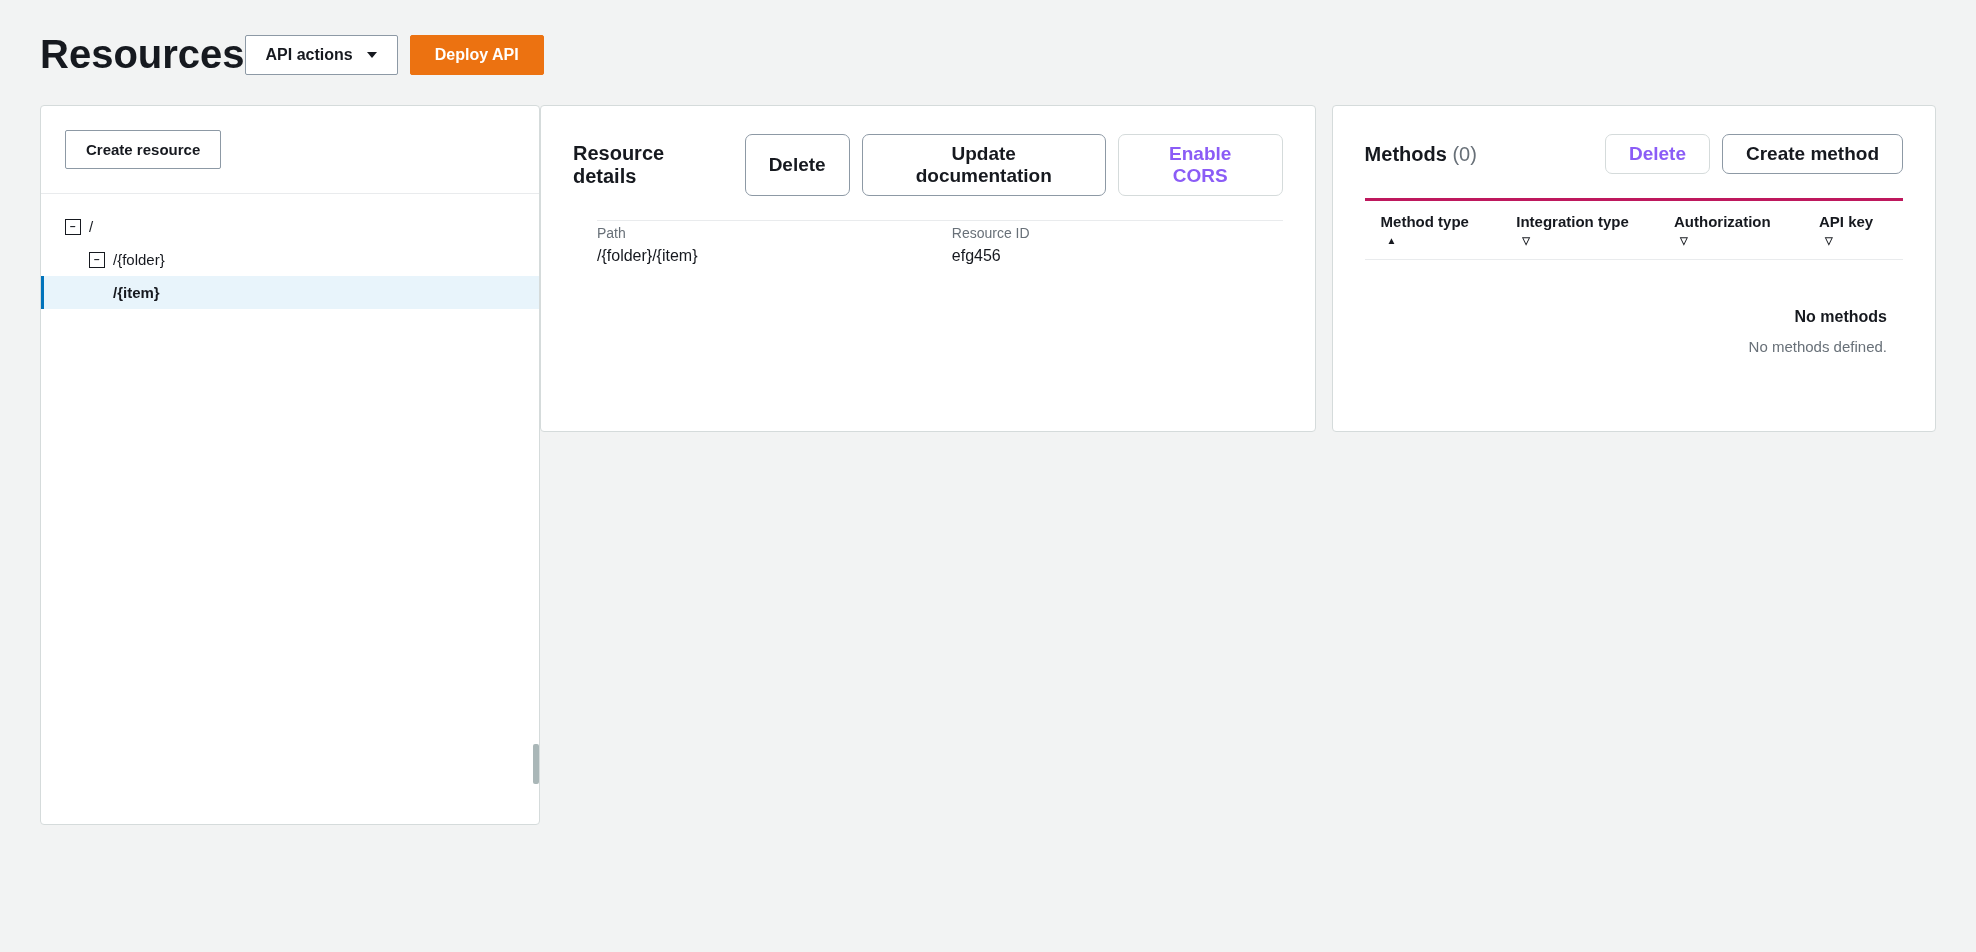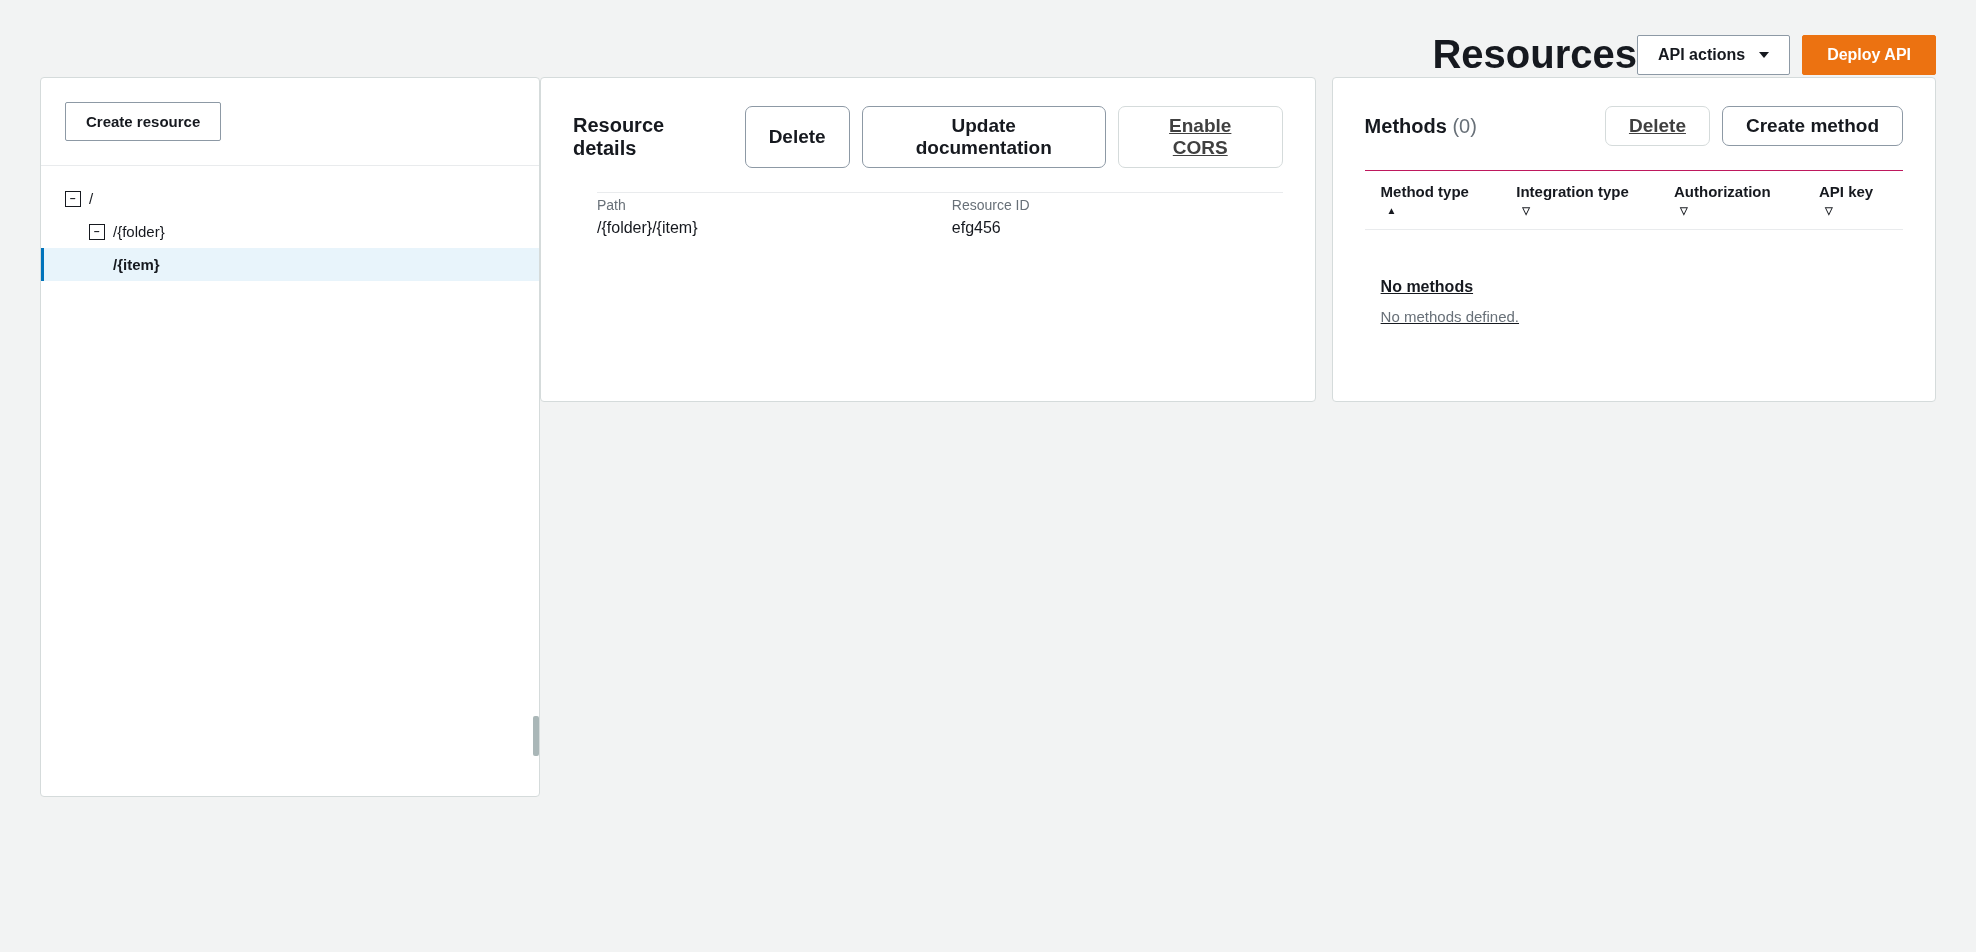--- a/index.html
+++ b/index.html
@@ -17,21 +17,22 @@
     }
 
     .page-container {
       padding: 32px 40px;
     }
 
     
     .page-header {
       display: flex;
       align-items: center;
-      justify-content: flex-end;
+      justify-content: flex-start;
+      margin-bottom: 28px;
     }
 
     .page-title {
       font-size: 40px;
       font-weight: 700;
       color: #16191f;
     }
 
     .header-actions {
       display: flex;
@@ -217,24 +218,23 @@
       background: #fff;
       border: 1px solid #8d99a5;
       border-radius: 7px;
       font-size: 19px;
       font-weight: 600;
       color: #16191f;
       cursor: pointer;
     }
 
     .btn-card.disabled {
-      color: #404040;
+      color: #8b5cf6;
       border-color: #d5dbdb;
       cursor: not-allowed;
-      text-decoration: underline;
     }
 
     .btn-card.primary {
       font-weight: 700;
     }
 
     
     .resource-details-grid {
       display: grid;
       grid-template-columns: 1fr 1fr;
@@ -256,21 +256,21 @@
       color: #16191f;
     }
 
     
     .methods-table {
       width: 100%;
       border-collapse: collapse;
     }
 
     .methods-table thead tr {
-      border-top: 1px solid #be185d;
+      border-top: 3px solid #be185d;
       border-bottom: 1px solid #e9ebed;
     }
 
     .methods-table th {
       padding: 12px 16px;
       text-align: left;
       font-size: 15px;
       font-weight: 700;
       color: #16191f;
       background: #fff;
@@ -285,23 +285,22 @@
 
     .methods-table th .sort-icon.asc::after {
       content: '▲';
     }
 
     .methods-table th .sort-icon.desc::after {
       content: '▽';
     }
 
     .empty-state {
-      text-align: left;
+      text-align: right;
       padding: 48px 16px;
-      text-decoration: underline;
     }
 
     .empty-state-title {
       font-size: 16px;
       font-weight: 700;
       color: #16191f;
       margin-bottom: 12px;
     }
 
     .empty-state-desc {

